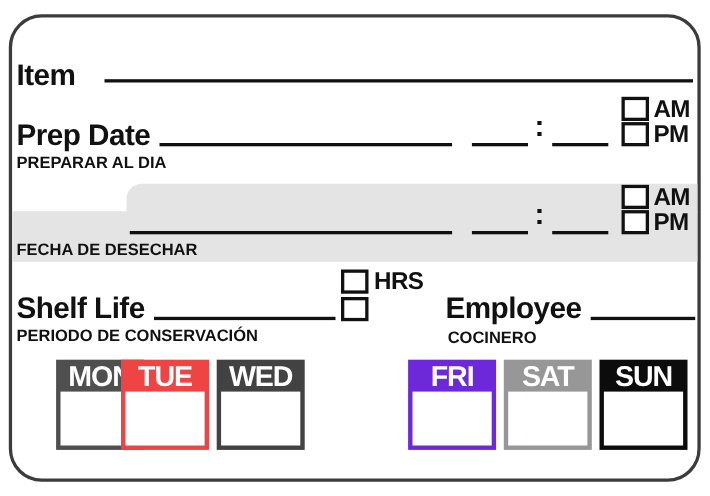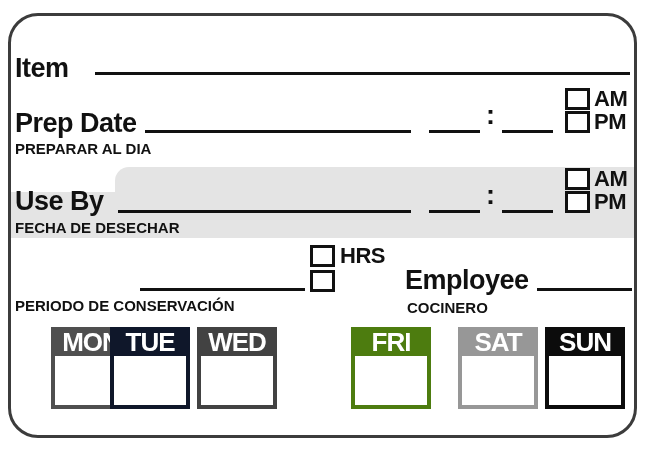--- a/index.html
+++ b/index.html
@@ -45,53 +45,53 @@
   <div class="line" style="left:145px;top:130px;width:266px;"></div>
   <div class="line" style="left:429px;top:130px;width:51px;"></div>
   <div class="colon" style="left:486px;top:100px;">:</div>
   <div class="line" style="left:502px;top:130px;width:51px;"></div>
   <div class="cb" style="left:565px;top:88px;"></div>
   <div class="cbl" style="left:594px;top:86px;">AM</div>
   <div class="cb" style="left:565px;top:111px;"></div>
   <div class="cbl" style="left:594px;top:109px;">PM</div>
   <div class="sl" style="left:15px;top:140px;">PREPARAR AL DIA</div>
 
-  <div class="fl" style="left:15px;top:186px;">Use By</div>
   <div class="line" style="left:118px;top:210px;width:293px;"></div>
   <div class="line" style="left:429px;top:210px;width:51px;"></div>
   <div class="colon" style="left:486px;top:180px;">:</div>
   <div class="line" style="left:502px;top:210px;width:51px;"></div>
   <div class="cb" style="left:565px;top:168px;"></div>
   <div class="cbl" style="left:594px;top:166px;">AM</div>
   <div class="cb" style="left:565px;top:191px;"></div>
   <div class="cbl" style="left:594px;top:189px;">PM</div>
   <div class="sl" style="left:15px;top:219px;">FECHA DE DESECHAR</div>
 
   <div class="cb" style="left:310px;top:245px;"></div>
   <div class="cbl" style="left:340px;top:243px;">HRS</div>
   <div class="cb" style="left:310px;top:270px;"></div>
+  <div class="fl" style="left:15px;top:265px;">Shelf Life</div>
   <div class="line" style="left:140px;top:288px;width:165px;"></div>
   <div class="fl" style="left:405px;top:265px;">Employee</div>
   <div class="line" style="left:537px;top:288px;width:95px;"></div>
   <div class="sl" style="left:407px;top:299px;">COCINERO</div>
   <div class="sl" style="left:15px;top:297px;">PERIODO DE CONSERVACIÓN</div>
 
   <div class="daybox" style="left: 23px; background-color: rgb(79, 79, 79); margin-left: 28px;">
     <span class="dayname">MON</span>
     <span class="day-inner"></span>
   </div>
-  <div class="daybox" style="left: 110px; background-color: #0f172a;">
+  <div class="daybox" style="left: 110px; background-color: #ef4444;">
     <span class="dayname">TUE</span>
     <span class="day-inner"></span>
   </div>
   <div class="daybox" style="left: 197px; background-color: rgb(66, 66, 66);">
     <span class="dayname">WED</span>
     <span class="day-inner"></span>
   </div>
-  <div class="daybox" style="left: 351px; background-color: #4d7c0f;">
+  <div class="daybox" style="left: 371px; background-color: #6d28d9;">
     <span class="dayname">FRI</span>
     <span class="day-inner"></span>
   </div>
   <div class="daybox" style="left: 545px; background-color: rgb(12, 12, 12);">
     <span class="dayname">SUN</span>
     <span class="day-inner"></span>
   </div>
   <div class="daybox" style="left: 458px; background-color: rgb(151, 151, 151);">
     <span class="dayname">SAT</span>
     <span class="day-inner"></span>

